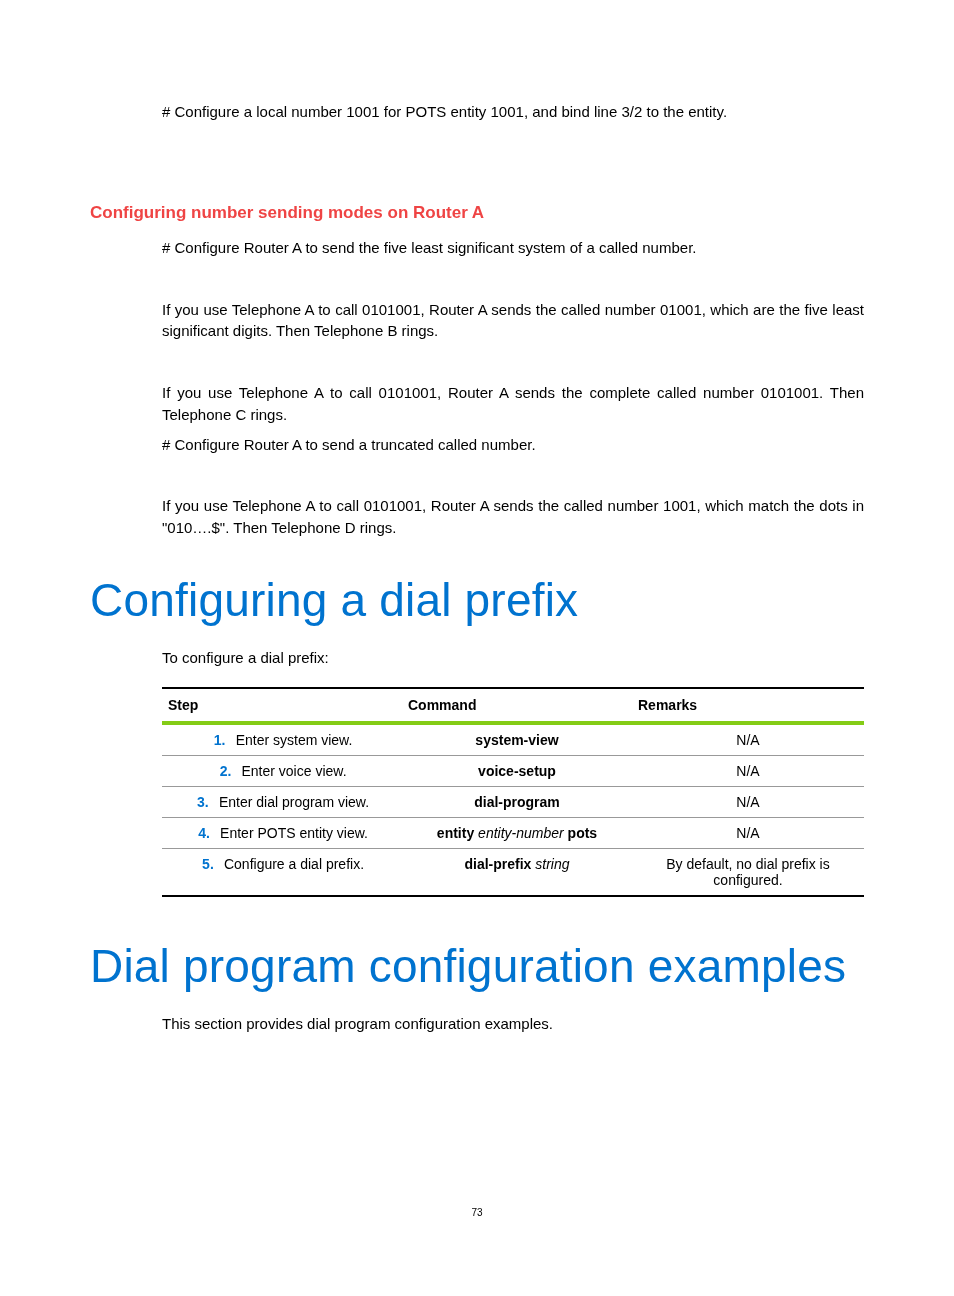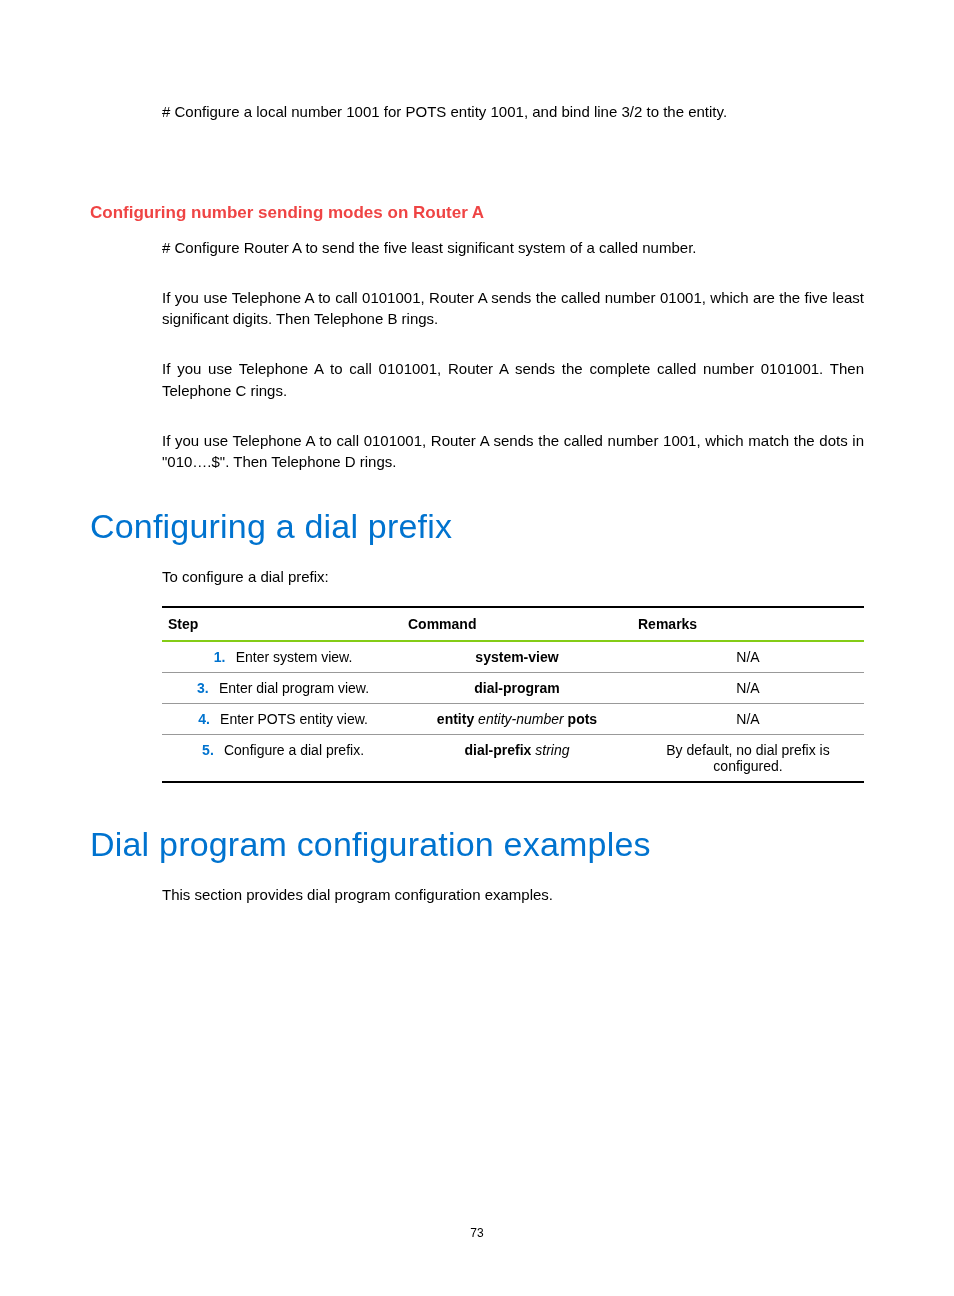--- a/index.html
+++ b/index.html
@@ -32,36 +32,36 @@
   .h3 {
     color: #ef4444;
     font-weight: bold;
     font-size: 17px;
     margin-top: 80px;
     margin-bottom: 14px;
   }
   .h1 {
     color: #0073cf;
     font-weight: normal;
-    font-size: 34px;
+    font-size: 46px;
     margin-top: 34px;
     margin-bottom: 20px;
     letter-spacing: 0.2px;
   }
   table.cmd {
     width: 100%;
     border-collapse: collapse;
     margin-top: 8px;
     font-size: 14px;
   }
   table.cmd thead th {
     text-align: left;
     font-weight: bold;
     border-top: 2px solid #000;
-    border-bottom: 2px solid #84cc16;
+    border-bottom: 4px solid #84cc16;
     padding: 8px 6px;
   }
   table.cmd tbody td {
     border-bottom: 1px solid #999;
     padding: 7px 6px;
     vertical-align: top;
     text-align: center;
   }
   table.cmd tbody tr:last-child td {
     border-bottom: 2px solid #000;
@@ -73,61 +73,67 @@
     display: inline-block;
     width: 24px;
   }
   .narrow { font-family: "Arial Narrow", Arial, sans-serif; }
   .cmd-bold { font-weight: bold; }
   .cmd-italic { font-style: italic; }
   .col-step { width: 240px; }
   .col-cmd { width: 230px; margin-top: 20px; }
   .page-num {
     position: absolute;
-    bottom: 56px;
+    bottom: 78px;
     left: 0;
     width: 100%;
     text-align: center;
-    font-size: 12px;
+    font-size: 10px;
   }
-  .gap-top { margin-top: 28px; }
+  .gap-top { margin-top: 40px; }
 </style>
 </head>
 <body>
 
 <div class="page">
 
   <div class="indent-block">
     <p class="para"># Configure a local number 1001 for POTS entity 1001, and bind line 3/2 to the entity.</p>
   </div>
 
   <h3 class="h3">Configuring number sending modes on Router A</h3>
   <div class="indent-block">
     <p class="para"># Configure Router A to send the five least significant system of a called number.</p>
     <p class="para-tight gap-top">If you use Telephone A to call 0101001, Router A sends the called number 01001, which are the five least significant digits. Then Telephone B rings.</p>
     <p class="para-tight gap-top">If you use Telephone A to call 0101001, Router A sends the complete called number 0101001. Then Telephone C rings.</p>
+    <p class="para"># Configure Router A to send a truncated called number.</p>
     <p class="para gap-top">If you use Telephone A to call 0101001, Router A sends the called number 1001, which match the dots in "010….$". Then Telephone D rings.</p>
   </div>
 
   <h1 class="h1">Configuring a dial prefix</h1>
   <div class="indent-block">
     <p class="para">To configure a dial prefix:</p>
 
     <table class="cmd">
       <thead>
         <tr>
           <th class="col-step">Step</th>
           <th class="col-cmd">Command</th>
           <th>Remarks</th>
         </tr>
       </thead>
       <tbody id="table-body">
           <tr>
             <td><span class="step-num">1.</span>Enter system view.</td>
             <td><span class="cmd-bold">system-view</span></td>
+            <td class="narrow">N/A</td>
+          </tr>
+          <tr>
+            <td><span class="step-num">2.</span>Enter voice view.</td>
+            <td><span class="cmd-bold">voice-setup</span></td>
             <td class="narrow">N/A</td>
           </tr>
           <tr>
             <td><span class="step-num">3.</span>Enter dial program view.</td>
             <td><span class="cmd-bold">dial-program</span></td>
             <td class="narrow">N/A</td>
           </tr>
           <tr>
             <td><span class="step-num">4.</span>Enter POTS entity view.</td>
             <td><span class="cmd-bold">entity</span><span class="cmd-italic"> entity-number </span><span class="cmd-bold">pots</span></td>

